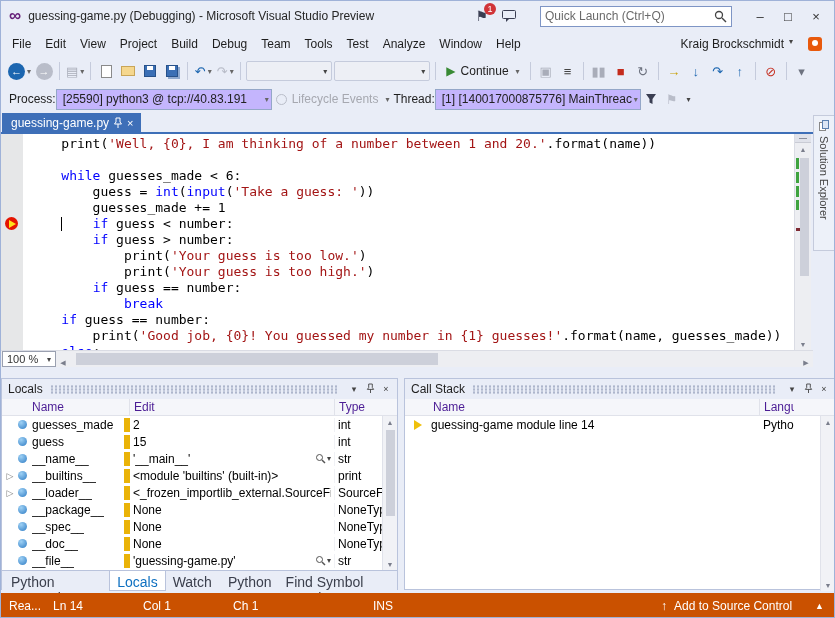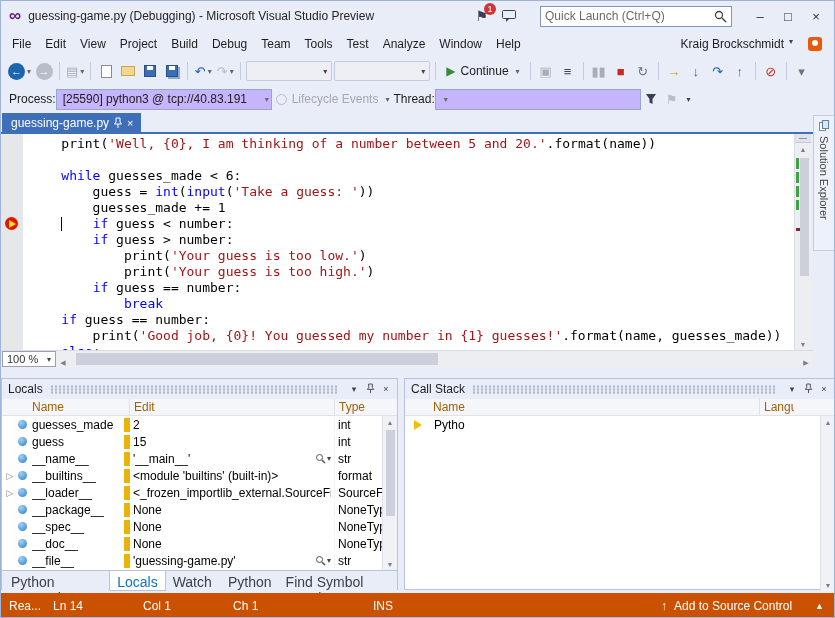--- a/index.html
+++ b/index.html
@@ -98,21 +98,21 @@
   .htrack{flex:1;height:100%;position:relative}
   .hthumb{position:absolute;left:6px;top:2px;width:362px;height:12px;background:#CDD0DA}
 
   
   .panel{position:absolute;top:377px;height:212px;background:#fff;border:1px solid #B9C3DC}
   .locals{left:0;width:397px}
   .callstack{left:403px;width:432px}
   .panel-header{height:20px;background:var(--chrome);display:flex;align-items:center;padding:0 3px 0 6px;font-size:12px;color:#1E1E1E}
   .dots{flex:1;height:9px;margin:0 7px;background-image:radial-gradient(circle,#AEB6CC 1px,transparent 1.3px);background-size:4px 3px}
   .ph-btn{width:16px;text-align:center;color:#444;font-size:9px}
-  .grid-header{height:17px;display:flex;font-size:12px;color:#a16207;background:#F5F6FA;border-bottom:1px solid #E0E2EA}
+  .grid-header{height:17px;display:flex;font-size:12px;color:#4c1d95;background:#F5F6FA;border-bottom:1px solid #E0E2EA}
   .gh-cell{padding:1px 4px;border-right:1px solid #E0E2EA;overflow:hidden;white-space:nowrap}
   .gh-name{width:128px;padding-left:30px}
   .gh-value{width:205px}
   .gh-type{width:48px;border-right:none}
   .gh-csname{width:355px;padding-left:28px}
   .gh-cslang{width:34px;border-right:none}
   .grid-body{position:relative;font-size:12px;color:#000;height:154px;overflow:hidden}
   .cs-body{height:175px}
   .grow{height:17px;display:flex;align-items:center}
   .cell-name{width:128px;display:flex;align-items:center;overflow:hidden;white-space:nowrap;border-right:6px solid #eab308}
@@ -283,20 +283,21 @@
     <span class="txt">[25590] python3 @ tcp://40.83.191</span>
     <span class="dd">▾</span>
   </div>
   <div class="lifecycle">
     <span class="lc-ic"></span>
     <span>Lifecycle Events</span>
     <span class="dd">▾</span>
   </div>
   <span>Thread:</span>
   <div class="combo thread-combo">
+    <span class="txt">[1] [140017000875776] MainThreac</span>
     <span class="dd">▾</span>
   </div>
   <div class="dbg-icons">
     <svg width="12" height="12" viewBox="0 0 12 12">
         <path d="M1 1h10L7.5 6v5L4.5 9.5V6z" fill="#3A3E52"></path>
       </svg>
     <span class="flag-gray">⚑</span>
     <span class="ddsm">▾</span>
   </div>
 </div>
@@ -314,21 +315,21 @@
 <div class="accent"></div>
 
 <div class="editor">
   <div class="gutter">
     <div id="bp-marker" class="bp-marker" style="display: block; top: 83px;">
       <div class="bp-circle"></div>
       <div class="bp-arrow"></div>
     </div>
   </div>
   <div id="code-lines">
-      <div class="code-line"><span class="tok-d">    print(</span><span class="tok-s">'Well, {0}, I am thinking of a number between 5 and 20.'</span><span class="tok-d">.format(name))</span></div>
+      <div class="code-line"><span class="tok-d">    print(</span><span class="tok-s">'Well, {0}, I am thinking of a number between 1 and 20.'</span><span class="tok-d">.format(name))</span></div>
       <div class="code-line"></div>
       <div class="code-line"><span class="tok-d">    </span><span class="tok-k">while</span><span class="tok-d"> guesses_made &lt; 6:</span></div>
       <div class="code-line"><span class="tok-d">        guess = </span><span class="tok-k">int</span><span class="tok-d">(</span><span class="tok-k">input</span><span class="tok-d">(</span><span class="tok-s">'Take a guess: '</span><span class="tok-d">))</span></div>
       <div class="code-line"><span class="tok-d">        guesses_made += 1</span></div>
       <div class="code-line"><span class="tok-d">        </span><span class="tok-k">if</span><span class="tok-d"> guess &lt; number:</span><span class="caret"></span></div>
       <div class="code-line"><span class="tok-d">        </span><span class="tok-k">if</span><span class="tok-d"> guess &gt; number:</span></div>
       <div class="code-line"><span class="tok-d">            print(</span><span class="tok-s">'Your guess is too low.'</span><span class="tok-d">)</span></div>
       <div class="code-line"><span class="tok-d">            print(</span><span class="tok-s">'Your guess is too high.'</span><span class="tok-d">)</span></div>
       <div class="code-line"><span class="tok-d">        </span><span class="tok-k">if</span><span class="tok-d"> guess == number:</span></div>
       <div class="code-line"><span class="tok-d">            </span><span class="tok-k">break</span></div>
@@ -432,21 +433,21 @@
         </div>
         <div class="grow">
           <div class="cell-name">
             <span class="expander">▷</span>
             <span class="varicon"></span>
             <span class="ntext">__builtins__</span>
           </div>
           <div class="cell-value">
             <span class="vtext">&lt;module 'builtins' (built-in)&gt;</span>
           </div>
-          <div class="cell-type">format</div>
+          <div class="cell-type">print</div>
         </div>
         <div class="grow">
           <div class="cell-name">
             <span class="expander">▷</span>
             <span class="varicon"></span>
             <span class="ntext">__loader__</span>
           </div>
           <div class="cell-value">
             <span class="vtext">&lt;_frozen_importlib_external.SourceFileL</span>
           </div>
@@ -533,20 +534,21 @@
   <div class="grid-header">
     <div class="gh-cell gh-csname">Name</div>
     <div class="gh-cell gh-cslang">Language</div>
   </div>
   <div class="grid-body cs-body">
     <div id="cs-rows">
         <div class="grow">
           <span class="cs-arrowwrap">
             <span class="cs-arrow"></span>
           </span>
+          <span class="cs-name">guessing-game module line 14</span>
           <span class="cs-lang">Python</span>
         </div>
       </div>
     <div class="gridscroll">
       <div class="sarrow">▲</div>
       <div class="sarrow bottom">▼</div>
     </div>
   </div>
 </div>
 

